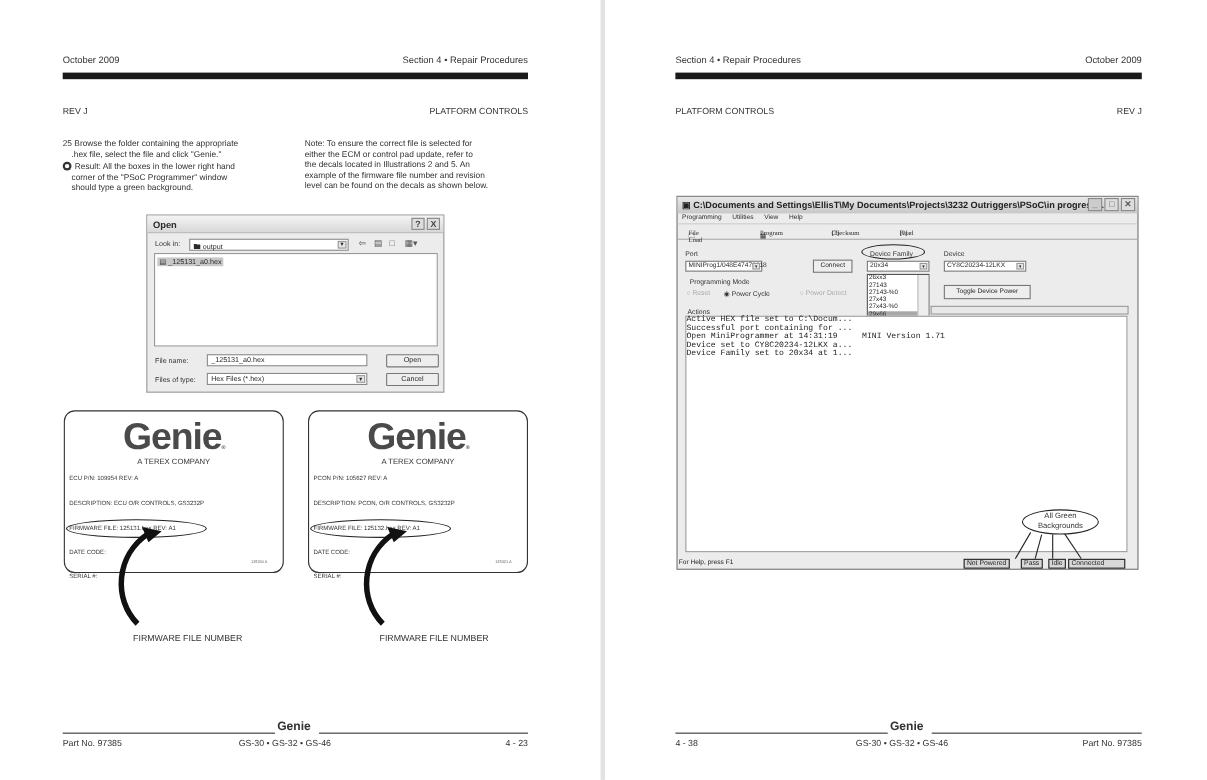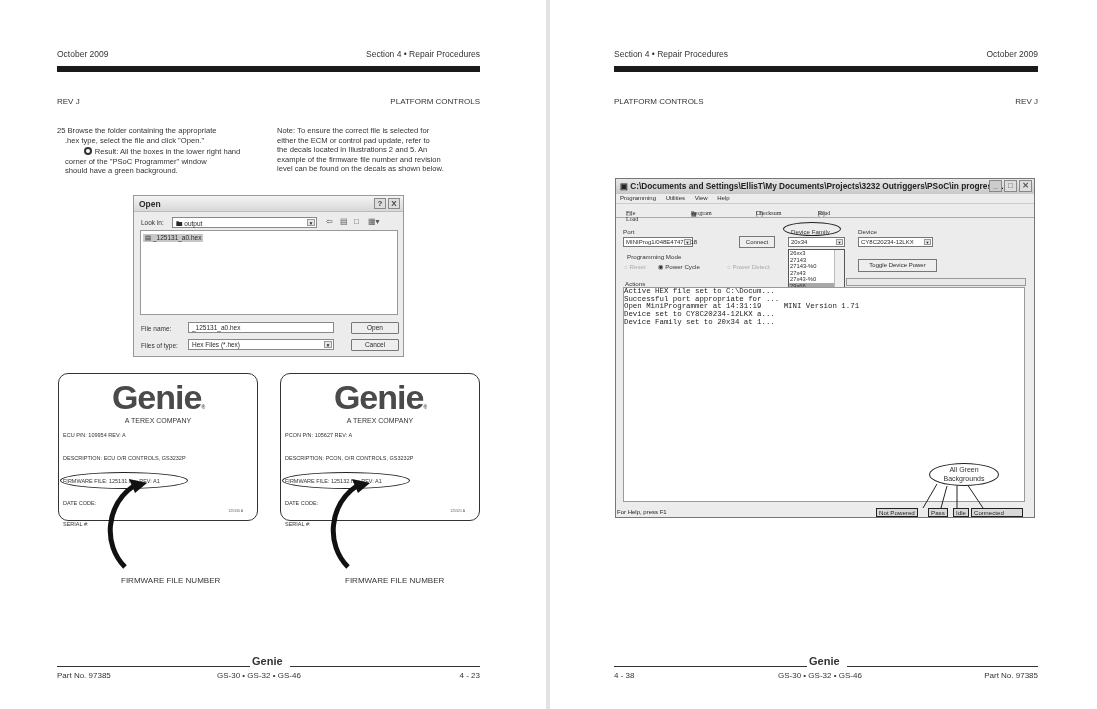--- a/index.html
+++ b/index.html
@@ -75,24 +75,24 @@
 
 <div class="page left">
   <div class="hdr" style="left:57px;top:49px;">October 2009</div>
   <div class="hdr" style="right:66px;top:49px;">Section 4 • Repair Procedures</div>
   <div class="bar" style="left:57px;top:66px;width:423px;"></div>
   <div class="sub" style="left:57px;top:97px;">REV J</div>
   <div class="sub" style="right:66px;top:97px;">PLATFORM CONTROLS</div>
 
   <div class="body-text" style="left:57px;top:126px;width:210px;">
     <span>25 Browse the folder containing the appropriate</span>
-    <span class="indent">.hex type, select the file and click "Open."</span>
-    <span style="display:block;margin-top:2px;text-align:center;"><span class="result-icon"></span><span>Result: All the boxes in the lower right hand</span></span>
+    <span class="indent">.hex file, select the file and click "Genie."</span>
+    <span style="display:block;margin-top:2px;"><span class="result-icon"></span><span>Result: All the boxes in the lower right hand</span></span>
     <span class="indent">corner of the "PSoC Programmer" window</span>
-    <span class="indent">should have a green background.</span>
+    <span class="indent">should type a green background.</span>
   </div>
 
   <div class="body-text" style="left:277px;top:126px;width:210px;">
     <span style="display:block">Note: To ensure the correct file is selected for</span>
     <span style="display:block">either the ECM or control pad update, refer to</span>
     <span style="display:block">the decals located in Illustrations 2 and 5. An</span>
     <span style="display:block">example of the firmware file number and revision</span>
     <span style="display:block">level can be found on the decals as shown below.</span>
   </div>
 
@@ -243,21 +243,21 @@
 <div class="w-label" style="left:627px;top:253px;">Programming Mode</div>
 <div class="w-label" style="left:624px;top:263px;color:#aaa;">○ <span>Reset</span></div>
 <div class="w-label" style="left:658px;top:263px;">◉ <span>Power Cycle</span></div>
 <div class="w-label" style="left:727px;top:263px;color:#aaa;">○ <span>Power Detect</span></div>
 <div class="w-btn" style="left:858px;top:259px;width:79px;height:13px;line-height:11px;">Toggle Device Power</div>
 
 <div class="w-label" style="left:625px;top:280px;">Actions</div>
 <div style="position:absolute;left:846px;top:278px;width:180px;height:8px;border:1px solid #999;background:#e8e8e8;"></div>
 <div class="log">
   <div class="log-line">Active HEX file set to C:\Docum...</div>
-  <div class="log-line">Successful port appropriate for ...</div>
+  <div class="log-line">Successful port containing for ...</div>
   <div class="log-line">Open MiniProgrammer at 14:31:19     MINI Version 1.71</div>
   <div class="log-line">Device set to CY8C20234-12LKX a...</div>
   <div class="log-line">Device Family set to 20x34 at 1...</div>
 </div>
 
 <svg style="position:absolute;left:915px;top:480px;" width="90" height="30">
   <line x1="22" y1="4" x2="8" y2="28" stroke="#222" stroke-width="1"></line>
   <line x1="32" y1="6" x2="26" y2="28" stroke="#222" stroke-width="1"></line>
   <line x1="42" y1="6" x2="42" y2="28" stroke="#222" stroke-width="1"></line>
   <line x1="52" y1="4" x2="68" y2="28" stroke="#222" stroke-width="1"></line>

